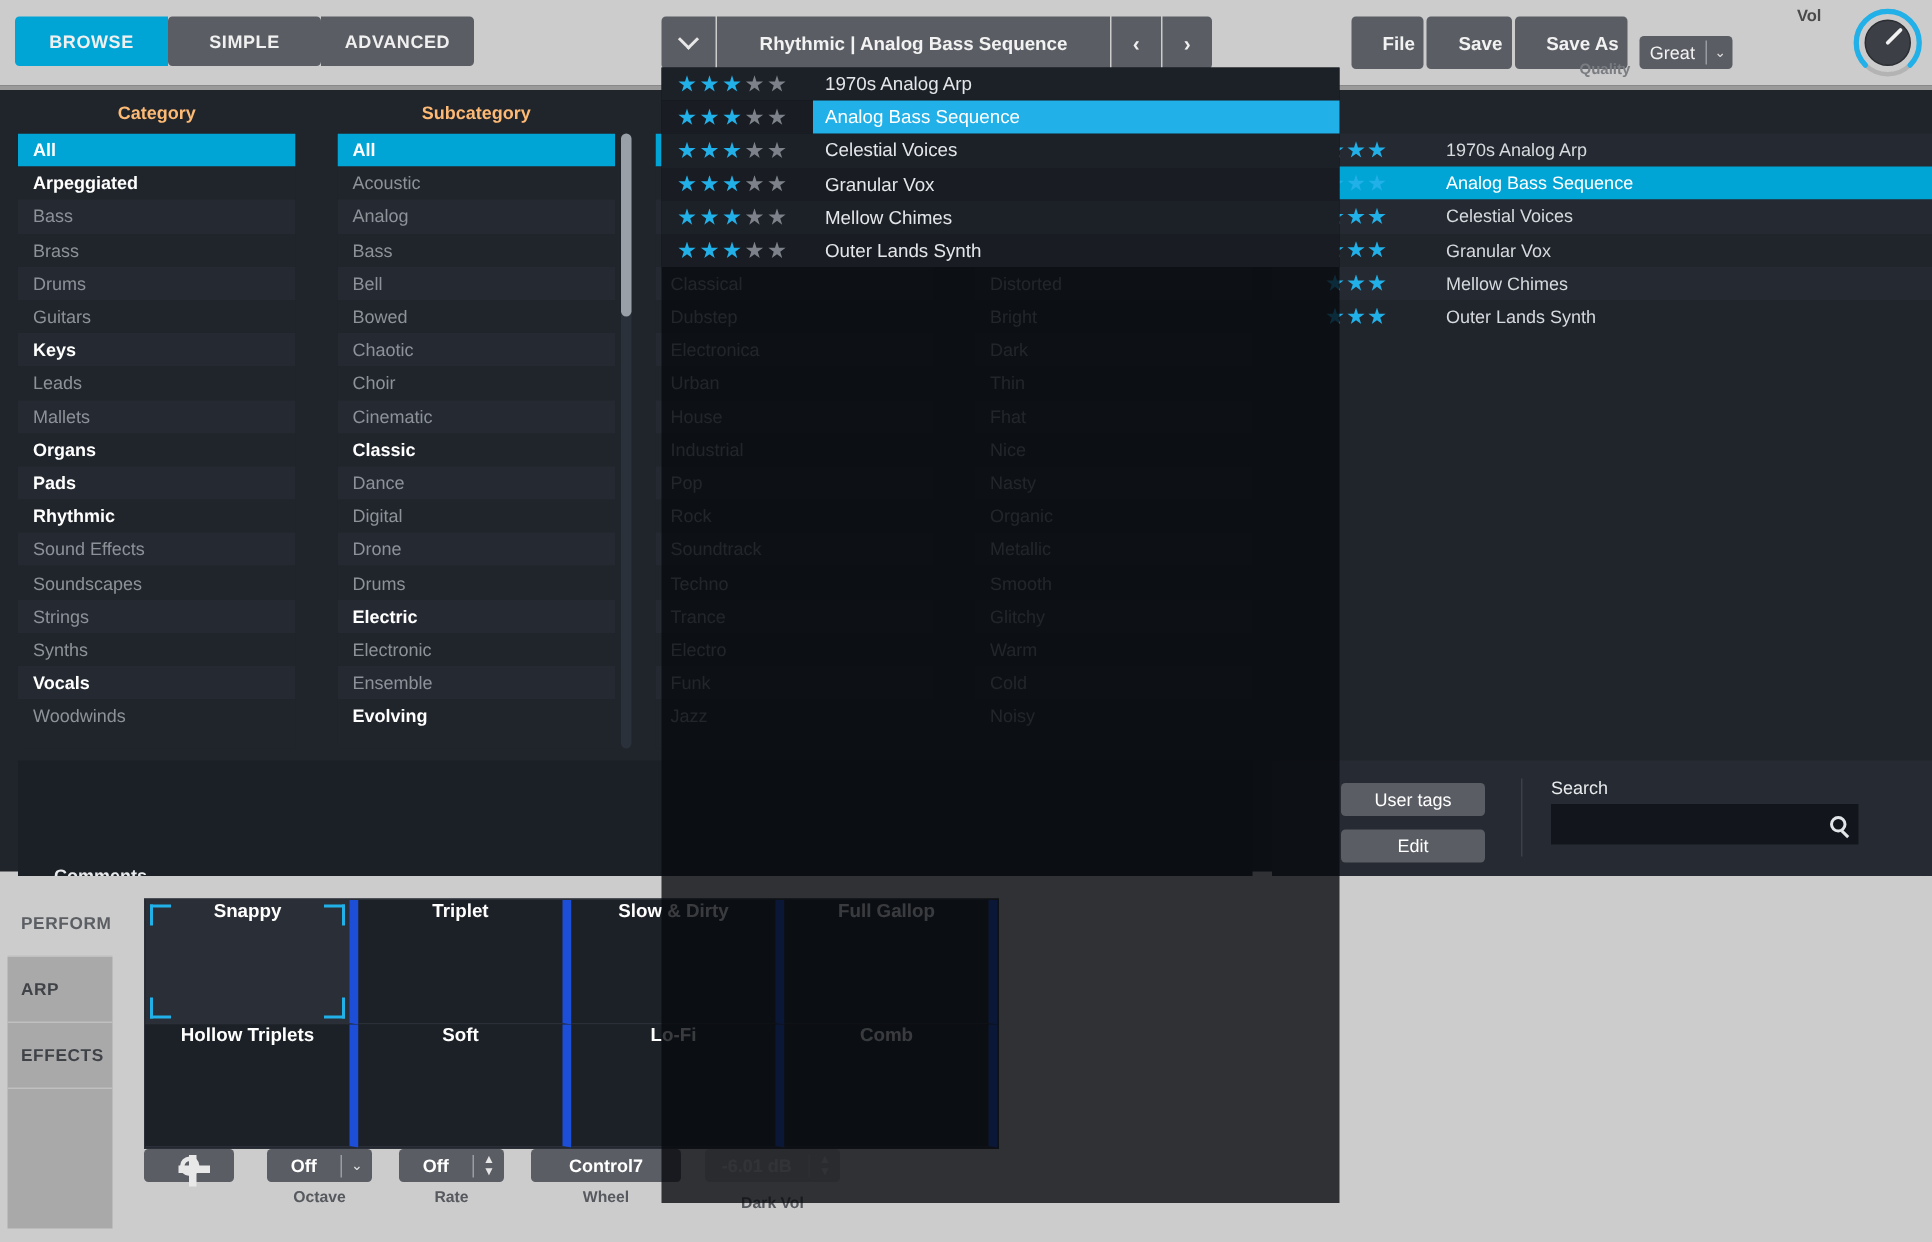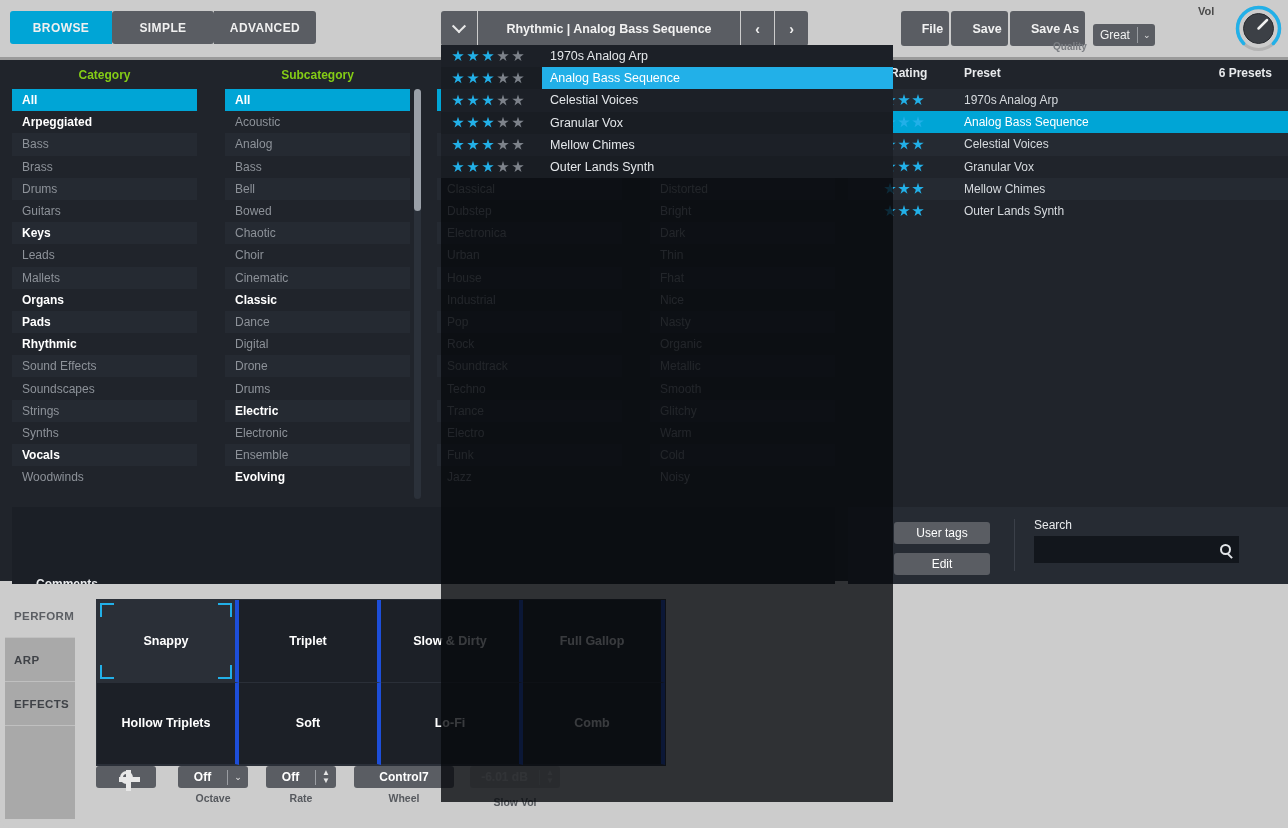--- a/index.html
+++ b/index.html
@@ -44,21 +44,21 @@
   .quality-div{ width:1px; height:16px; background:#989ba0;}
   .quality-arrow{ padding:0 5px; font-size:9px; color:#e0e0e0;}
 
   .vol-wrap{ position:absolute; left:1198px; top:5px; display:flex; gap:21px;}
   .vol-lbl{ font-size:11px; font-weight:bold; color:#4a4a4a;}
 
   
   .browser{ position:absolute; left:0; top:57px; width:1288px; height:524px; background:#20242b;
             border-top:3px solid #9a9a9a; }
   .col-head{ height:29px; display:flex; align-items:center; justify-content:center;
-             font-size:12px; font-weight:bold; color:#84cc16; }
+             font-size:12px; font-weight:bold; color:#fdba74; }
 
   .col{ position:absolute; top:0; bottom:0; }
   .list{ position:absolute; left:0; right:0; top:29px; height:410px; overflow:hidden; background:#20242b;}
   .li{ height:22.2px; display:flex; align-items:center; padding-left:10px;
        font-size:12px; color:#8d9299; cursor:pointer;}
   .li:nth-child(odd){ background:#252a32; }
   .li:nth-child(even){ background:#20242b; }
   .li.enabled{ color:#ffffff; font-weight:bold;}
   .li.sel{ background:#00a5d6 !important; color:#ffffff; font-weight:bold;}
 
@@ -127,22 +127,22 @@
   .stab{ height:44px; display:flex; align-items:center; padding-left:9px;
          font-size:11.5px; font-weight:bold; color:#4d5055; letter-spacing:.4px; cursor:pointer;
          border-bottom:1px solid #c0c0c0;}
   .stab.active{ background:#cccccc; color:#5b5e63;}
   .stab.inactive{ background:#a9a9a9; color:#3f4247;}
   .stab.blank{ background:#a9a9a9; height:93px; border-bottom:none;}
 
   .tilegrid{ position:absolute; left:96px; top:15px; width:570px; height:167px;
              background:#13161b; border:1px solid #2a2f38; display:grid;
              grid-template-columns:repeat(4,1fr); grid-template-rows:repeat(2,1fr);}
-  .tile{ border-right:4px solid #1d4ed8; border-bottom:1px solid #2a2f38;
-         display:flex;align-items:center;justify-content:center;
+  .tile{ border-right:6px solid #1d4ed8; border-bottom:1px solid #2a2f38;
+         display:flex;justify-content:center;
          background:#1c2027; font-size:12.5px; font-weight:bold; color:#ffffff; cursor:pointer; position:relative;}
   .tile.selected{ background:#2a2f37;}
   .tile .corner{ position:absolute; width:14px;height:14px;border:2px solid #22b0e8;}
   .tile .c1{left:3px;top:3px;border-right:none;border-bottom:none;}
   .tile .c2{right:3px;top:3px;border-left:none;border-bottom:none;}
   .tile .c3{left:3px;bottom:3px;border-right:none;border-top:none;}
   .tile .c4{right:3px;bottom:3px;border-left:none;border-top:none;}
 
   .ctrlrow{ position:absolute; left:96px; top:182px; height:50px; }
   .ctrl{ position:absolute; }
@@ -306,25 +306,20 @@
           <div class="li">Noisy</div>
         </div>
     </div>
 
     <div class="usertags-head">User Tags</div>
 
     <div class="comments-box"></div>
     <div class="comments-lbl">Comments</div>
 
     <div class="presetpanel">
-      <div class="pp-head">
-        <span class="pp-h-rating">Rating</span>
-        <span class="pp-h-preset">Preset</span>
-        <span class="pp-h-count">6 Presets</span>
-      </div>
       <div class="pp-list" id="pp-list">
           <div class="pp-row">
             <span class="pp-stars">
               <span class="star on"></span>
               <span class="star on"></span>
               <span class="star on"></span>
             </span>
             <span class="pp-name">1970s Analog Arp</span>
           </div>
           <div class="pp-row sel">
@@ -451,21 +446,21 @@
         <div class="ctrl-lab" style="text-align:center;width:100px">Wheel</div>
       </div>
 
       <div class="ctrl dimtile" style="left:374px;top:0">
         <div class="combo" style="width:90px">
           <span class="v">-6.01 dB</span>
           <span class="d"></span>
           <span class="a" style="line-height:8px;font-size:8px;">▲<br>▼</span>
         </div>
       </div>
-      <div class="ctrl-lab" style="position:absolute;left:374px;top:26px;width:90px;text-align:center">Slow Vol</div>
+      <div class="ctrl-lab" style="position:absolute;left:374px;top:26px;width:90px;text-align:center">Dark Vol</div>
     </div>
 
     <div id="knobcluster"></div>
 
     <div id="xypads"></div>
 
     <div id="adsr"></div>
   </div>
 
   <div class="dimmer"></div>

